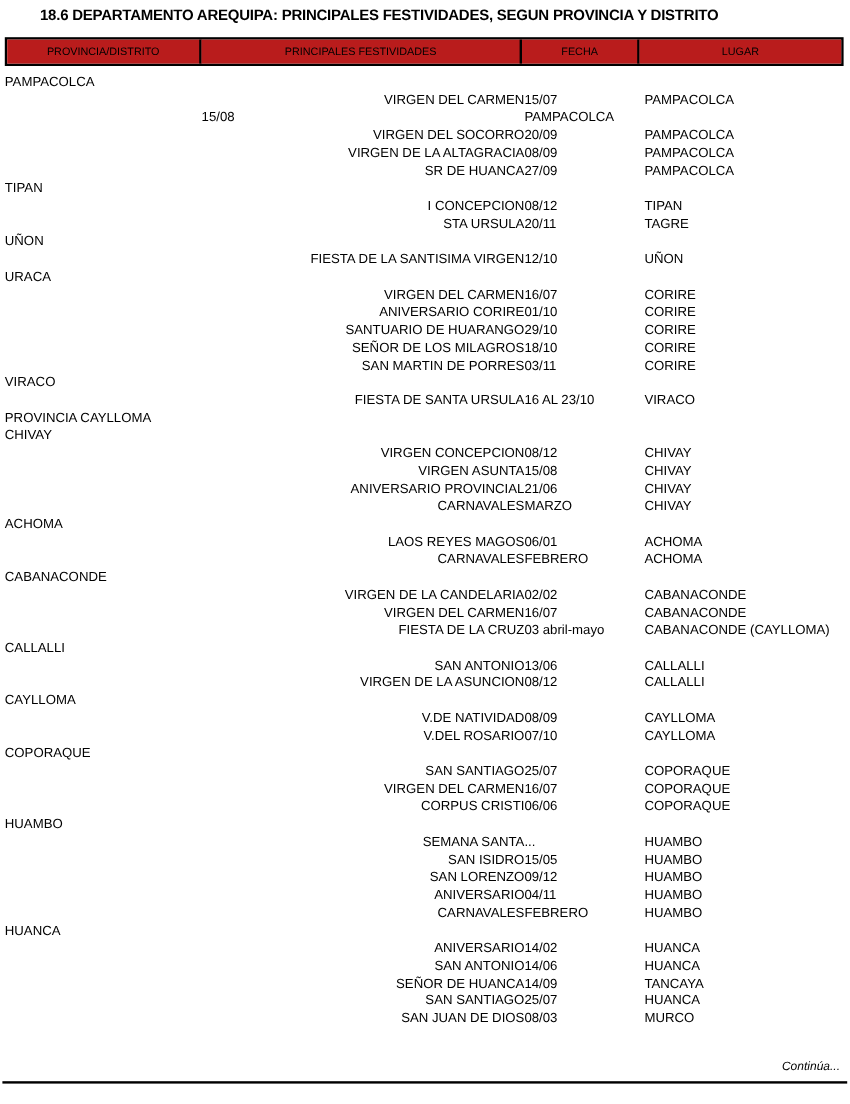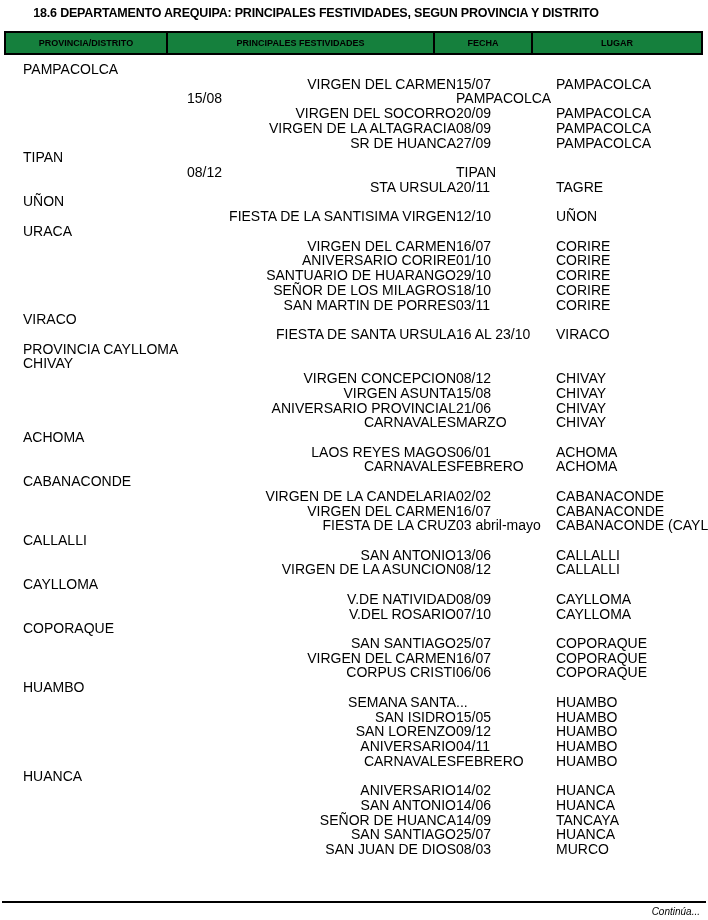--- a/index.html
+++ b/index.html
@@ -9,36 +9,36 @@
   }
   .title{
     position:absolute;top:6px;left:0;width:632px;text-align:center;
     font-weight:bold;font-size:12.5px;letter-spacing:-0.2px;white-space:nowrap;
   }
   .thead{
     position:absolute;left:4px;top:31px;width:695px;height:20px;
     border:2px solid #000;display:grid;grid-template-columns:162px 267px 98px auto;
   }
   .th{
-    background:#15803d;border-right:2px solid #000;
+    background:#b91c1c;border-right:2px solid #000;
     display:flex;align-items:center;justify-content:center;
-    font-size:9px;font-weight:bold;white-space:nowrap;
+    font-size:9px;font-weight:normal;white-space:nowrap;
   }
   .th:last-child{border-right:none;}
   .tbody{position:absolute;left:4px;top:62px;width:700px;}
   .row{
     display:grid;grid-template-columns:164px 269px 100px 167px;
-    height:14.72px;align-items:center;font-size:14px;line-height:14.72px;margin-left:19px;
+    height:14.72px;align-items:center;font-size:11px;line-height:14.72px;
   }
   .row .c{white-space:nowrap;overflow:visible;}
   .row .c1{padding-left:2px;text-align:right;}
   .row.province .c0{font-weight:normal;}
   .bottom-rule{position:absolute;left:2px;top:901px;width:704px;height:2px;background:#000;}
   .continua{
-    position:absolute;top:906px;right:8px;font-style:italic;font-size:10px;
+    position:absolute;top:884px;right:8px;font-style:italic;font-size:10px;
   }
 </style>
 </head>
 <body>
 
 <div class="title">18.6 DEPARTAMENTO AREQUIPA: PRINCIPALES FESTIVIDADES, SEGUN PROVINCIA Y DISTRITO</div>
 
 <div class="thead">
   <div class="th">PROVINCIA/DISTRITO</div>
   <div class="th">PRINCIPALES FESTIVIDADES</div>
@@ -83,20 +83,21 @@
       <div class="c c3">PAMPACOLCA</div>
     </div>
     <div class="row">
       <div class="c c0">TIPAN</div>
       <div class="c c1"></div>
       <div class="c c2"></div>
       <div class="c c3"></div>
     </div>
     <div class="row">
       <div class="c c0"></div>
+      <div class="c c1">I CONCEPCION</div>
       <div class="c c2">08/12</div>
       <div class="c c3">TIPAN</div>
     </div>
     <div class="row">
       <div class="c c0"></div>
       <div class="c c1">STA URSULA</div>
       <div class="c c2">20/11</div>
       <div class="c c3">TAGRE</div>
     </div>
     <div class="row">

